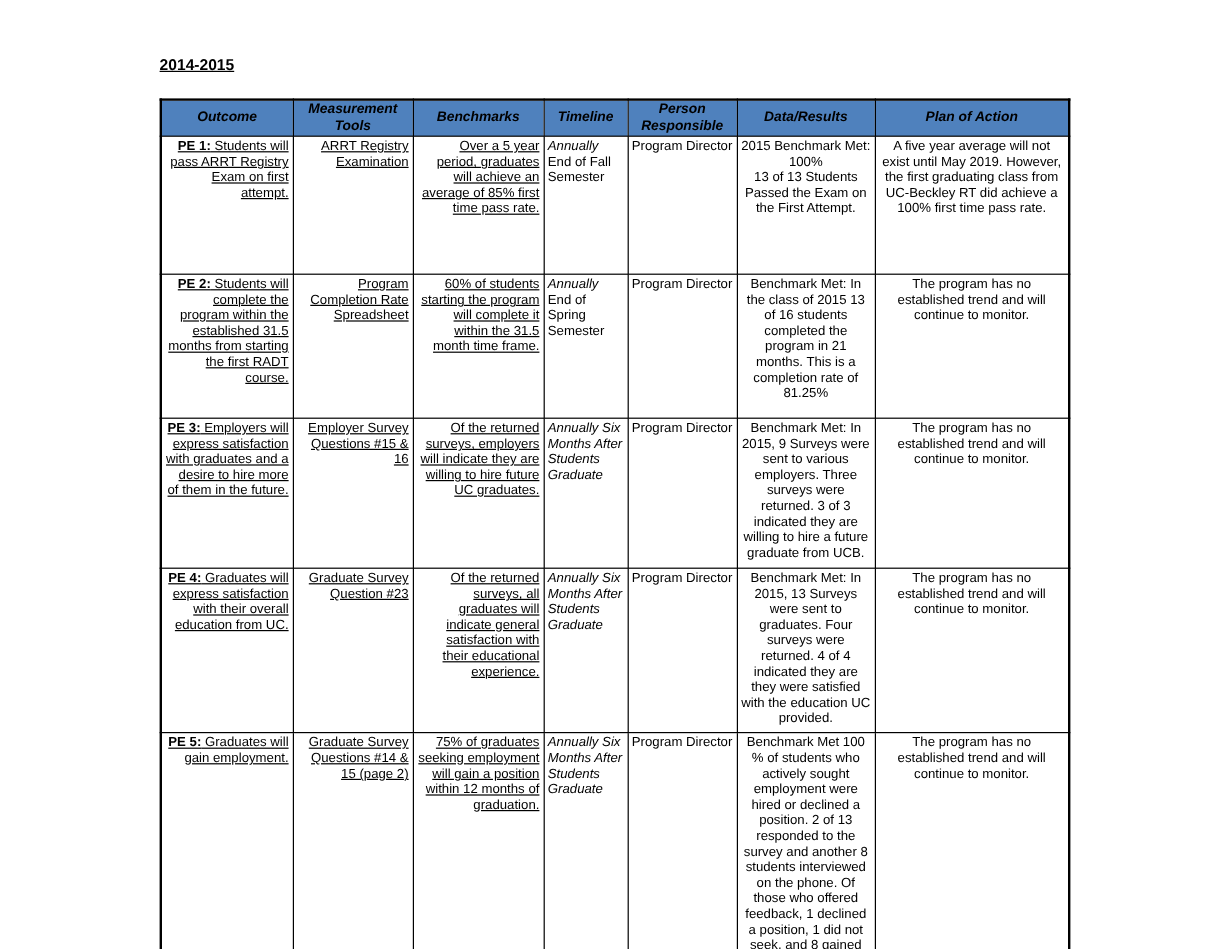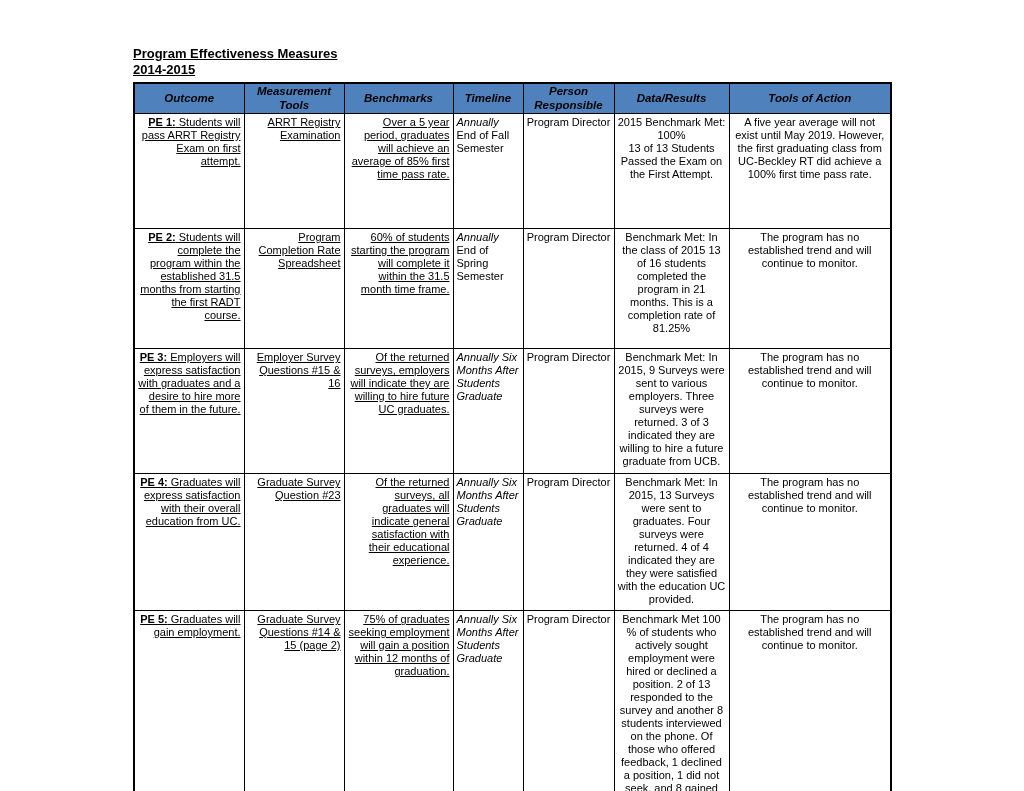--- a/index.html
+++ b/index.html
@@ -58,34 +58,33 @@
   tr.hdr  { height: 17px;  }
   tr.r1   { height: 115px; }
   tr.r2   { height: 120px; }
   tr.r3   { height: 125px; }
   tr.r4   { height: 137px; }
   tr.r5   { height: 130px; }
   .cell-left   { text-align: right; text-decoration: underline; }
   .pe-label { font-weight: bold; }
   .timeline-cell { text-align: left; }
   .timeline-italic { font-style: italic; }
-  .person-cell { text-align: center; }
+  .person-cell { }
   .data-cell { text-align: center; }
   .data-small  { font-size: 10px; }
   .data-tiny   { font-size: 7.6px; line-height: 1.25; }
   .plan-cell { text-align: center; font-size: 8.7px; line-height: 1.2; }
   .preline { white-space: pre-line; }
 </style>
 </head>
 <body>
 
 <div class="page">
 
   <div class="doc-title">
-    <div class="tline">Program Effectiveness Measures</div>
     <div class="tline">2014-2015</div>
   </div>
 
   <table class="pe-table">
     <colgroup>
       <col class="c-outcome">
         <col class="c-measure">
         <col class="c-benchmark">
       <col class="c-timeline">
         <col class="c-person">
@@ -93,21 +92,21 @@
         <col class="c-plan">
     </colgroup>
     <thead>
       <tr class="hdr">
         <th>Outcome</th>
         <th>Measurement Tools</th>
         <th>Benchmarks</th>
         <th>Timeline</th>
         <th>Person Responsible</th>
         <th>Data/Results</th>
-        <th>Tools of Action</th>
+        <th>Plan of Action</th>
       </tr>
     </thead>
     <tbody>
       <tr class="r1">
         <td class="cell-left"><span class="pe-label">PE 1:</span><span> Students will pass ARRT Registry Exam on first attempt.</span></td>
         <td class="cell-left">ARRT Registry Examination</td>
         <td class="cell-left">Over a 5 year period, graduates will achieve an average of 85% first time pass rate.</td>
         <td class="timeline-cell"><span class="timeline-italic">Annually</span><br><span>End of Fall Semester</span></td>
         <td class="person-cell">Program Director</td>
         <td class="data-cell preline">2015 Benchmark Met: 100%

